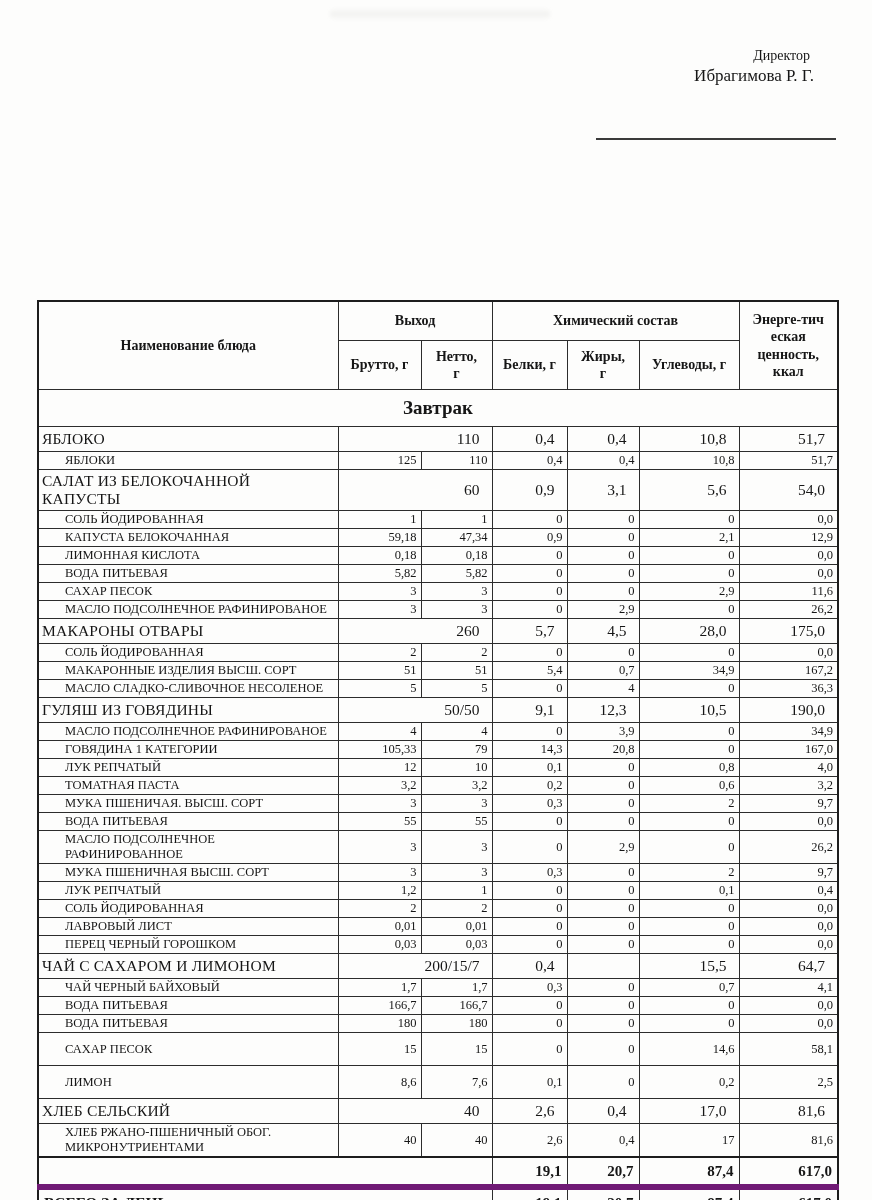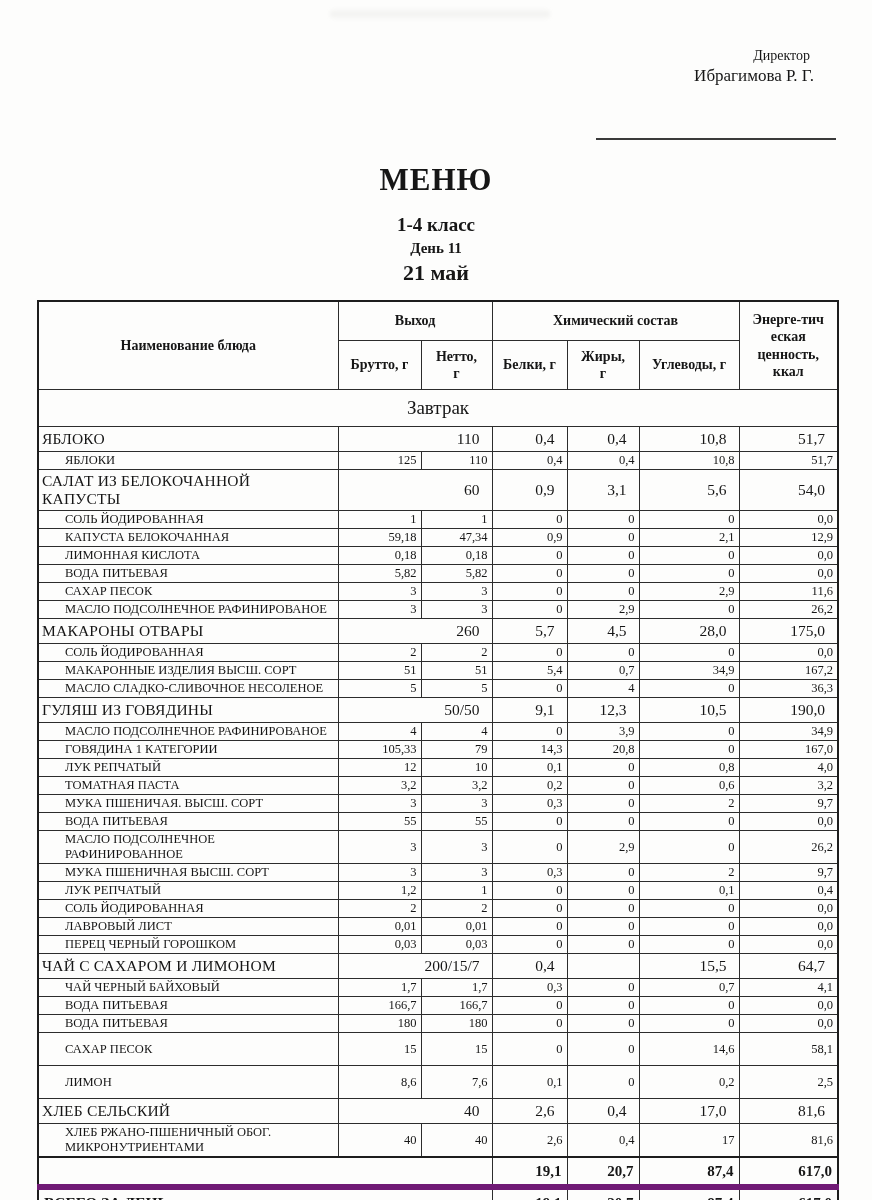--- a/index.html
+++ b/index.html
@@ -54,21 +54,21 @@
     overflow:hidden;
   }
   table.menu th{
     font-weight:bold;font-size:14px;text-align:center;
     padding:3px 10px;line-height:1.25;
   }
   th.energy-h{white-space:pre-line;font-size:13.5px;}
   tr.hrow1 th{height:32px;}
   tr.hrow2 th{height:42px;}
   td.section{
-    text-align:center;font-weight:normal;font-size:19px;
+    text-align:center;font-weight:bold;font-size:19px;
     height:32px;padding:2px 0;
   }
   tr.dish td{
     font-size:15.5px;padding:2px 12px;height:20px;
   }
   tr.dish td.name{text-align:left;padding-left:3px;letter-spacing:.2px;}
   tr.ing td{
     font-size:12.5px;padding:1px 4px;height:15px;line-height:1.2;
   }
   tr.ing td.name{text-align:left;padding-left:26px;}
@@ -92,26 +92,20 @@
 <div class="page">
 
   <div class="scan-smudge"></div>
 
   <div class="approval">
     <div class="approve-role">Директор</div>
     <div class="approve-name">Ибрагимова Р. Г.</div>
   </div>
   <div class="signature-line"></div>
 
-  <div class="title-block">
-    <div class="doc-title">МЕНЮ</div>
-    <div class="doc-sub-class">1-4 класс</div>
-    <div class="doc-sub-day">День 11</div>
-    <div class="doc-sub-date">21 май</div>
-  </div>
 
   <table class="menu">
     <colgroup>
       <col style="width:300px">
         <col style="width:83px">
         <col style="width:71px">
       <col style="width:75px">
         <col style="width:72px">
         <col style="width:100px">
         <col style="width:99px">

